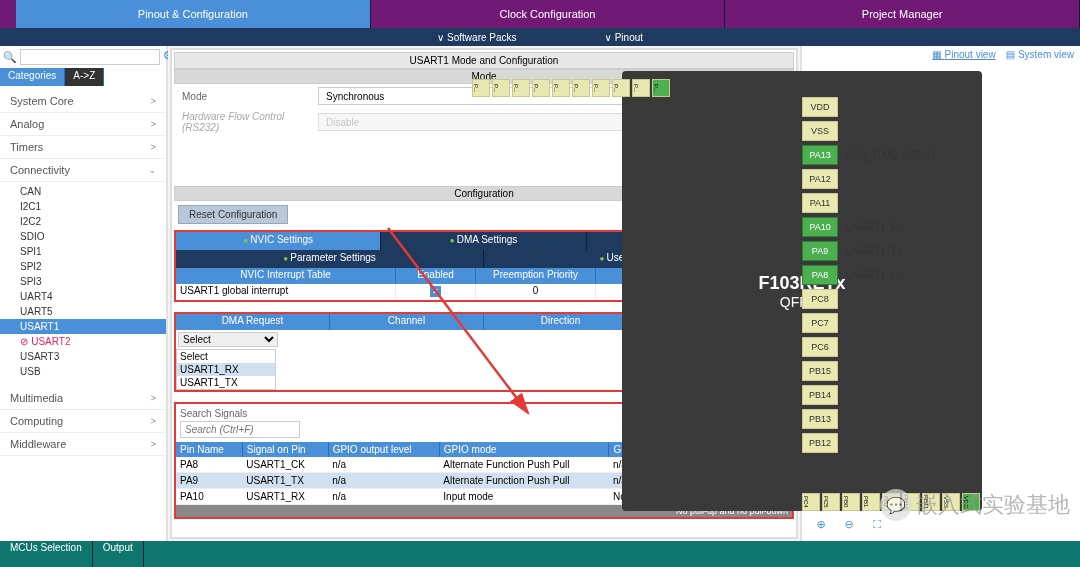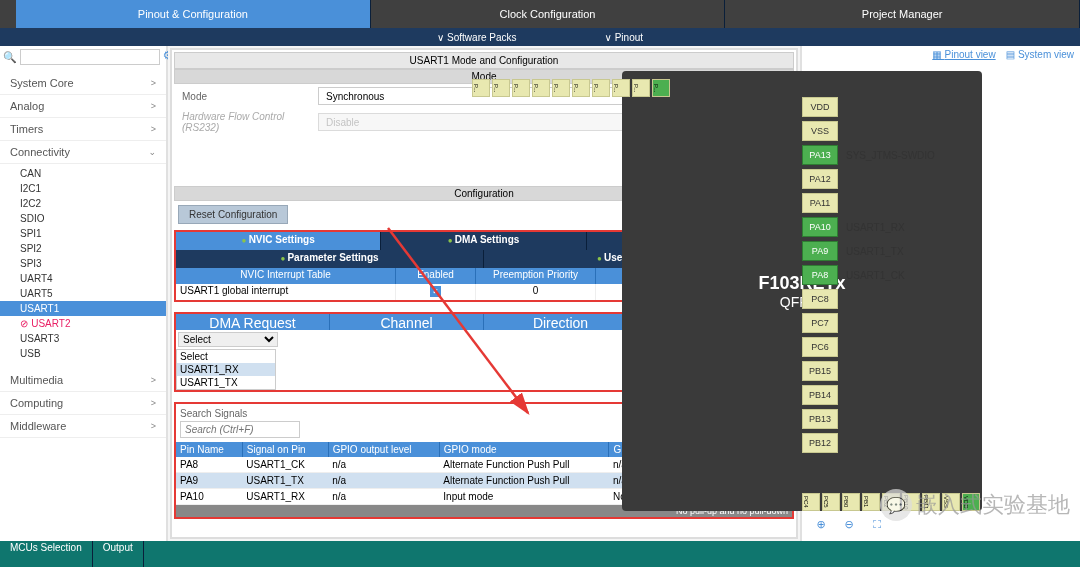--- a/index.html
+++ b/index.html
@@ -1,18 +1,18 @@
 <!DOCTYPE html>
 <html><head>
   <meta charset="utf-8">
   <style>
     * { box-sizing: border-box; margin: 0; padding: 0; font-family: Arial, sans-serif; }
     body { font-size: 11px; background: #fff; width: 1080px; height: 567px; overflow: hidden; }
     
-    .top-tabs { display: flex; height: 28px; background: #404040; padding-left: 16px; }
+    .top-tabs { display: flex; height: 28px; background: #701a75; padding-left: 16px; }
     .top-tab { flex: 1; display: flex; align-items: center; justify-content: center; color: #fff; border-right: 1px solid #0a1f3a; cursor: pointer; }
     .top-tab.active { background: #4a90d9; }
     
     .sub-tabs { display: flex; height: 18px; background: #1e3a5f; justify-content: center; gap: 88px; align-items: center; }
     .sub-tab { color: #fff; font-size: 10px; cursor: pointer; }
     .sub-tab::before { content: '∨ '; }
     
     .main-container { display: flex; height: 495px; }
     
     .sidebar { width: 168px; border-right: 2px solid #e0e0e0; background: #fff; display: flex; flex-direction: column; }
@@ -46,34 +46,34 @@
     .form-select { flex: 1; border: 1px solid #ccc; padding: 1px 3px; font-size: 10px; height: 18px; background: #fff; }
     .form-select.disabled { background: #f5f5f5; color: #aaa; }
     
     .section-gap { height: 50px; }
     
     .reset-btn { background: #b8c8d8; border: 1px solid #98a8b8; padding: 3px 10px; font-size: 10px; margin: 4px; cursor: pointer; color: #333; }
     
     .red-box { border: 2px solid #e53935; margin: 2px 0; }
     
     .tab-strip { display: flex; background: #1e3a5f; height: 18px; }
-    .tab-strip-item { flex: 1; text-align: center; color: #fff; font-size: 10px; padding: 2px; border-right: 1px solid #0a1f3a; cursor: pointer; font-weight: bold; }
+    .tab-strip-item { flex: 1; text-align: center; color: #fff; font-size: 10px; padding: 2px; border-right: 1px solid #0a1f3a; cursor: pointer; }
     .tab-strip-item.active { background: #4a90d9; }
     .tab-strip-item::before { content: '● '; color: #8bc34a; font-size: 8px; }
     
     .nvic-header { display: flex; background: #4a90d9; color: #fff; font-size: 10px; height: 16px; }
     .nvic-header > div { padding: 1px 4px; border-right: 1px solid #2a70b9; text-align: center; }
     .nvic-row { display: flex; font-size: 10px; height: 16px; background: #fff; }
     .nvic-row > div { padding: 1px 4px; border-right: 1px solid #eee; }
     .nvic-c1 { width: 220px; }
     .nvic-c2 { width: 80px; text-align: center; }
     .nvic-c3 { width: 120px; text-align: center; }
     .nvic-c4 { width: 120px; text-align: center; }
     
-    .dma-header { display: flex; background: #4a90d9; color: #fff; font-size: 14px; height: 16px; }
+    .dma-header { display: flex; background: #4a90d9; color: #fff; font-size: 10px; height: 16px; }
     .dma-header > div { flex: 1; padding: 1px 4px; text-align: center; border-right: 1px solid #2a70b9; }
     .dma-select-row { padding: 2px; }
     .dma-select { width: 100px; border: 1px solid #ccc; font-size: 10px; }
     .dma-list { border: 1px solid #ccc; width: 100px; font-size: 10px; }
     .dma-list-item { padding: 1px 3px; cursor: pointer; }
     .dma-list-item.sel { background: #d0e0f0; }
     
     .search-section { padding: 4px; }
     .search-section-input { border: 1px solid #ccc; padding: 2px 4px; font-size: 10px; width: 120px; font-style: italic; color: #999; }
     .show-mod { float: right; font-size: 10px; }
@@ -130,20 +130,24 @@
   <div class="sub-tab">Pinout</div>
 </div>
 
 <div class="main-container">
 
   <div class="sidebar">
     <div class="search-row">
       <div class="search-icon-box">🔍</div>
       <input class="search-input-top" type="text" style="">
       <div class="gear-icon">⚙</div>
+    </div>
+    <div class="cat-tabs">
+      <div class="cat-tab">Categories</div>
+      <div class="cat-tab inactive">A-&gt;Z</div>
     </div>
     <div class="cat-list" id="cat-list">
         <div class="cat-item">
           <span>System Core</span>
           <span class="chev">&gt;</span>
         </div>
         <div class="cat-item">
           <span>Analog</span>
           <span class="chev">&gt;</span>
         </div>

